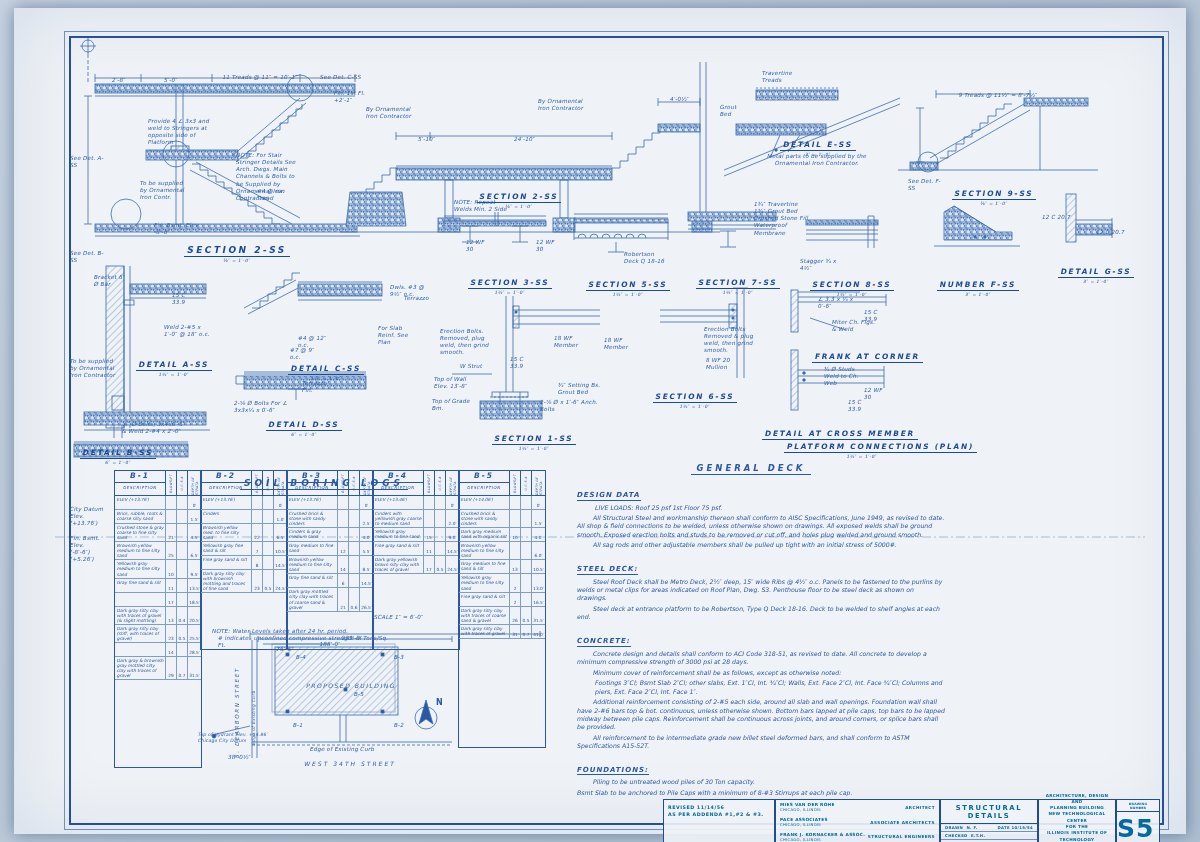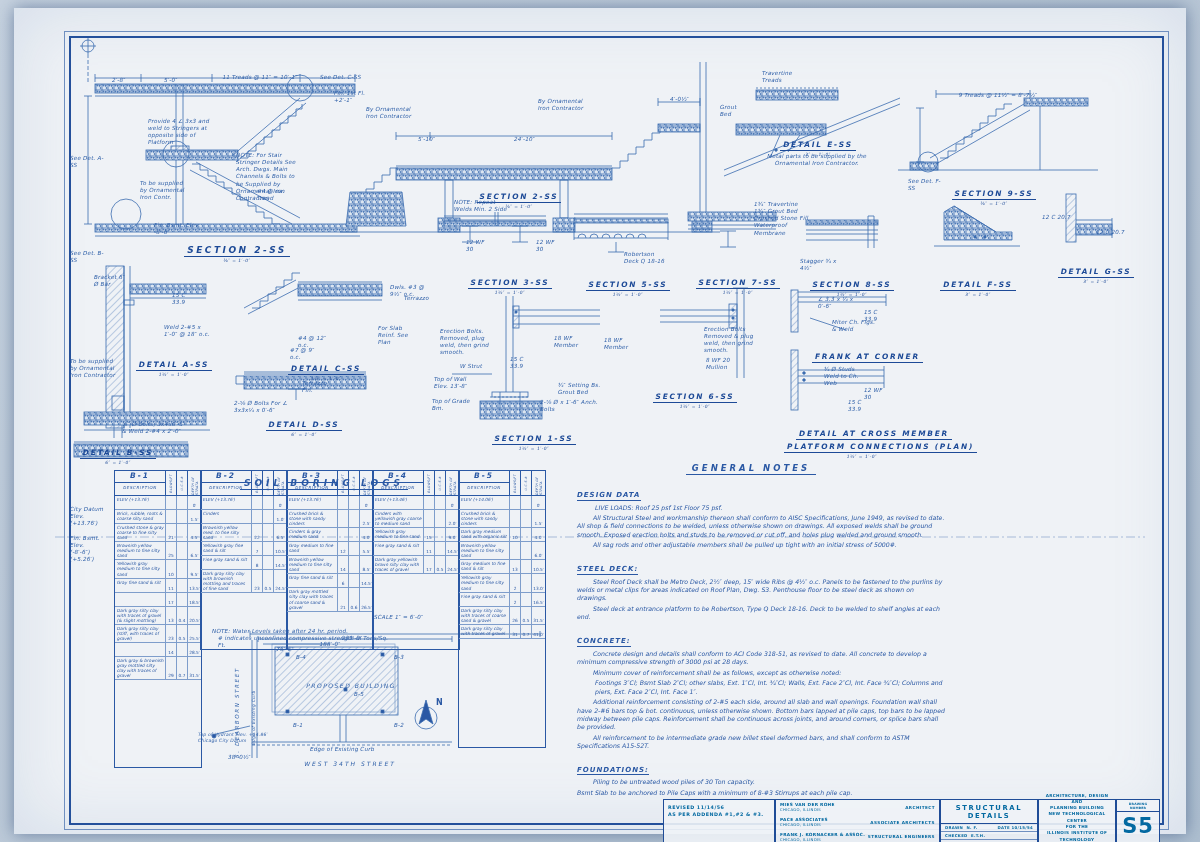--- a/index.html
+++ b/index.html
@@ -63,21 +63,21 @@
   .fr{font-size:4.2px;font-weight:bold;letter-spacing:.4px;text-align:right;}
   .ct{font-size:6.8px;font-weight:bold;letter-spacing:1.6px;text-align:center;
       padding:4px 0 3px;border-bottom:1px solid #1f4c97;}
   .crow{display:flex;justify-content:space-between;padding:1px 4px;font-size:3.9px;
         border-bottom:.7px solid #6f8fc0;font-weight:bold;letter-spacing:.3px;}
   .crow:last-child{border-bottom:none;}
   .plines{display:flex;flex-direction:column;justify-content:center;height:100%;padding:2px 1px;}
   .pline{font-size:4.2px;font-weight:bold;text-align:center;letter-spacing:.3px;line-height:1.5;}
   .el{font-size:3.1px;text-align:center;font-weight:bold;border-bottom:1px solid #1f4c97;
       padding:1.5px 0;line-height:1.3;letter-spacing:.2px;}
-  .eno{font-size:21px;font-weight:bold;text-align:center;letter-spacing:1px;padding-top:2px;}
+  .eno{font-size:25px;font-weight:bold;text-align:left;letter-spacing:1px;padding-top:2px;}
   .nlbl{position:absolute;font-size:8px;font-weight:bold;color:#2a58a4;}
 </style>
 </head>
 <body>
 
 <div class="page">
  <div class="sheet">
   <div class="bframe">
         <div class="inner"></div>
       </div>
@@ -361,24 +361,24 @@
   <div class="dtitle" style="left:566px;top:264px;width:96px"><div class="dt">SECTION 5-SS</div><div class="ds">1½″ = 1′-0″</div></div>
   <div class="dtitle" style="left:636px;top:376px;width:90px"><div class="dt">SECTION 6-SS</div><div class="ds">1½″ = 1′-0″</div></div>
   <div class="dtitle" style="left:676px;top:262px;width:96px"><div class="dt">SECTION 7-SS</div><div class="ds">1½″ = 1′-0″</div></div>
   <div class="dtitle" style="left:790px;top:264px;width:96px"><div class="dt">SECTION 8-SS</div><div class="ds">1½″ = 1′-0″</div></div>
   <div class="dtitle" style="left:930px;top:173px;width:100px"><div class="dt">SECTION 9-SS</div><div class="ds">⅜″ = 1′-0″</div></div>
   <div class="dtitle" style="left:118px;top:344px;width:84px"><div class="dt">DETAIL A-SS</div><div class="ds">1½″ = 1′-0″</div></div>
   <div class="dtitle" style="left:64px;top:432px;width:80px"><div class="dt">DETAIL B-SS</div><div class="ds">6″ = 1′-0″</div></div>
   <div class="dtitle" style="left:268px;top:348px;width:88px"><div class="dt">DETAIL C-SS</div><div class="ds">1½″ = 1′-0″</div></div>
   <div class="dtitle" style="left:248px;top:404px;width:84px"><div class="dt">DETAIL D-SS</div><div class="ds">6″ = 1′-0″</div></div>
   <div class="dtitle" style="left:762px;top:124px;width:84px"><div class="dt">DETAIL E-SS</div><div class="ds">3″ = 1′-0″</div></div>
-  <div class="dtitle" style="left:922px;top:264px;width:84px"><div class="dt">DETAIL F-SS</div><div class="ds">3″ = 1′-0″</div></div>
+  <div class="dtitle" style="left:922px;top:264px;width:84px"><div class="dt">NUMBER F-SS</div><div class="ds">3″ = 1′-0″</div></div>
   <div class="dtitle" style="left:1040px;top:251px;width:84px"><div class="dt">DETAIL G-SS</div><div class="ds">3″ = 1′-0″</div></div>
   <div class="dtitle" style="left:798px;top:336px;width:100px"><div class="dt">FRANK AT CORNER</div></div>
-  <div class="dtitle" style="left:782px;top:413px;width:130px"><div class="dt">DETAIL AT CROSS MEMBER</div></div>
+  <div class="dtitle" style="left:748px;top:413px;width:130px"><div class="dt">DETAIL AT CROSS MEMBER</div></div>
   <div class="dtitle" style="left:770px;top:426px;width:156px"><div class="dt">PLATFORM CONNECTIONS (PLAN)</div><div class="ds">1½″ = 1′-0″</div></div>
 
   <div class="lbl" style="left:56px;top:147px;width:40px">See Det. A-SS</div>
   <div class="lbl" style="left:56px;top:242px;width:40px">See Det. B-SS</div>
   <div class="lbl" style="left:306px;top:66px;width:44px">See Det. C-SS</div>
   <div class="lbl c" style="left:198px;top:66px;width:96px">11 Treads @ 11″ = 10′-1″</div>
   <div class="lbl" style="left:320px;top:82px;width:40px">Fin. 1st Fl. +2′-1″</div>
   <div class="lbl" style="left:134px;top:110px;width:62px">Provide 4 ∠ 3x3 and weld to Stringers at opposite side of Platform</div>
   <div class="lbl" style="left:222px;top:144px;width:64px">NOTE: For Stair Stringer Details See Arch. Dwgs. Main Channels &amp; Bolts to be Supplied by Ornamental Iron Contractor</div>
   <div class="lbl" style="left:126px;top:172px;width:50px">To be supplied by Ornamental Iron Contr.</div>
@@ -788,21 +788,21 @@
   <div class="lbl" style="left:214px;top:746px;width:28px">38′-0½″</div>
   <div class="vlbl" style="left:220px;top:655px;height:95px">S. DEARBORN STREET</div>
   <div class="vlbl" style="left:237px;top:652px;height:85px;font-size:4.3px;letter-spacing:.4px">Edge of Existing Curb</div>
   <div class="lbl c" style="left:266px;top:752px;width:140px;letter-spacing:2px;font-size:6px">WEST   34TH   STREET</div>
   <div class="lbl" style="left:296px;top:738px;width:90px">Edge of Existing Curb</div>
   <div class="lbl pre" style="left:184px;top:724px;width:80px;font-size:4.5px">Top of Hydrant Elev. +14.86′
 Chicago City Datum</div>
   <div class="nlbl" style="left:422px;top:690px">N</div>
 
   <div class="notes">
-    <div class="gn-title"><span>GENERAL NOTES</span></div>
+    <div class="gn-title"><span>GENERAL DECK</span></div>
     <div class="nh"><span>DESIGN DATA</span></div>
     <div class="np ni ind">LIVE LOADS:  Roof 25 psf   1st Floor 75 psf.</div>
     <div class="np">All Structural Steel and workmanship thereon shall conform to AISC Specifications, June 1949, as revised to date. All shop &amp; field connections to be welded, unless otherwise shown on drawings. All exposed welds shall be ground smooth. Exposed erection bolts and studs to be removed or cut off, and holes plug welded and ground smooth.</div>
     <div class="np">All sag rods and other adjustable members shall be pulled up tight with an initial stress of 5000#.</div>
     <div class="nh"><span>STEEL DECK:</span></div>
     <div class="np">Steel Roof Deck shall be Metro Deck, 2½″ deep, 15″ wide Ribs @ 4½″ o.c. Panels to be fastened to the purlins by welds or metal clips for areas indicated on Roof Plan, Dwg. S3. Penthouse floor to be steel deck as shown on drawings.</div>
     <div class="np">Steel deck at entrance platform to be Robertson, Type Q Deck 18-16. Deck to be welded to shelf angles at each end.</div>
     <div class="nh"><span>CONCRETE:</span></div>
     <div class="np">Concrete design and details shall conform to ACI Code 318-51, as revised to date. All concrete to develop a minimum compressive strength of 3000 psi at 28 days.</div>
     <div class="np">Minimum cover of reinforcement shall be as follows, except as otherwise noted:</div>

